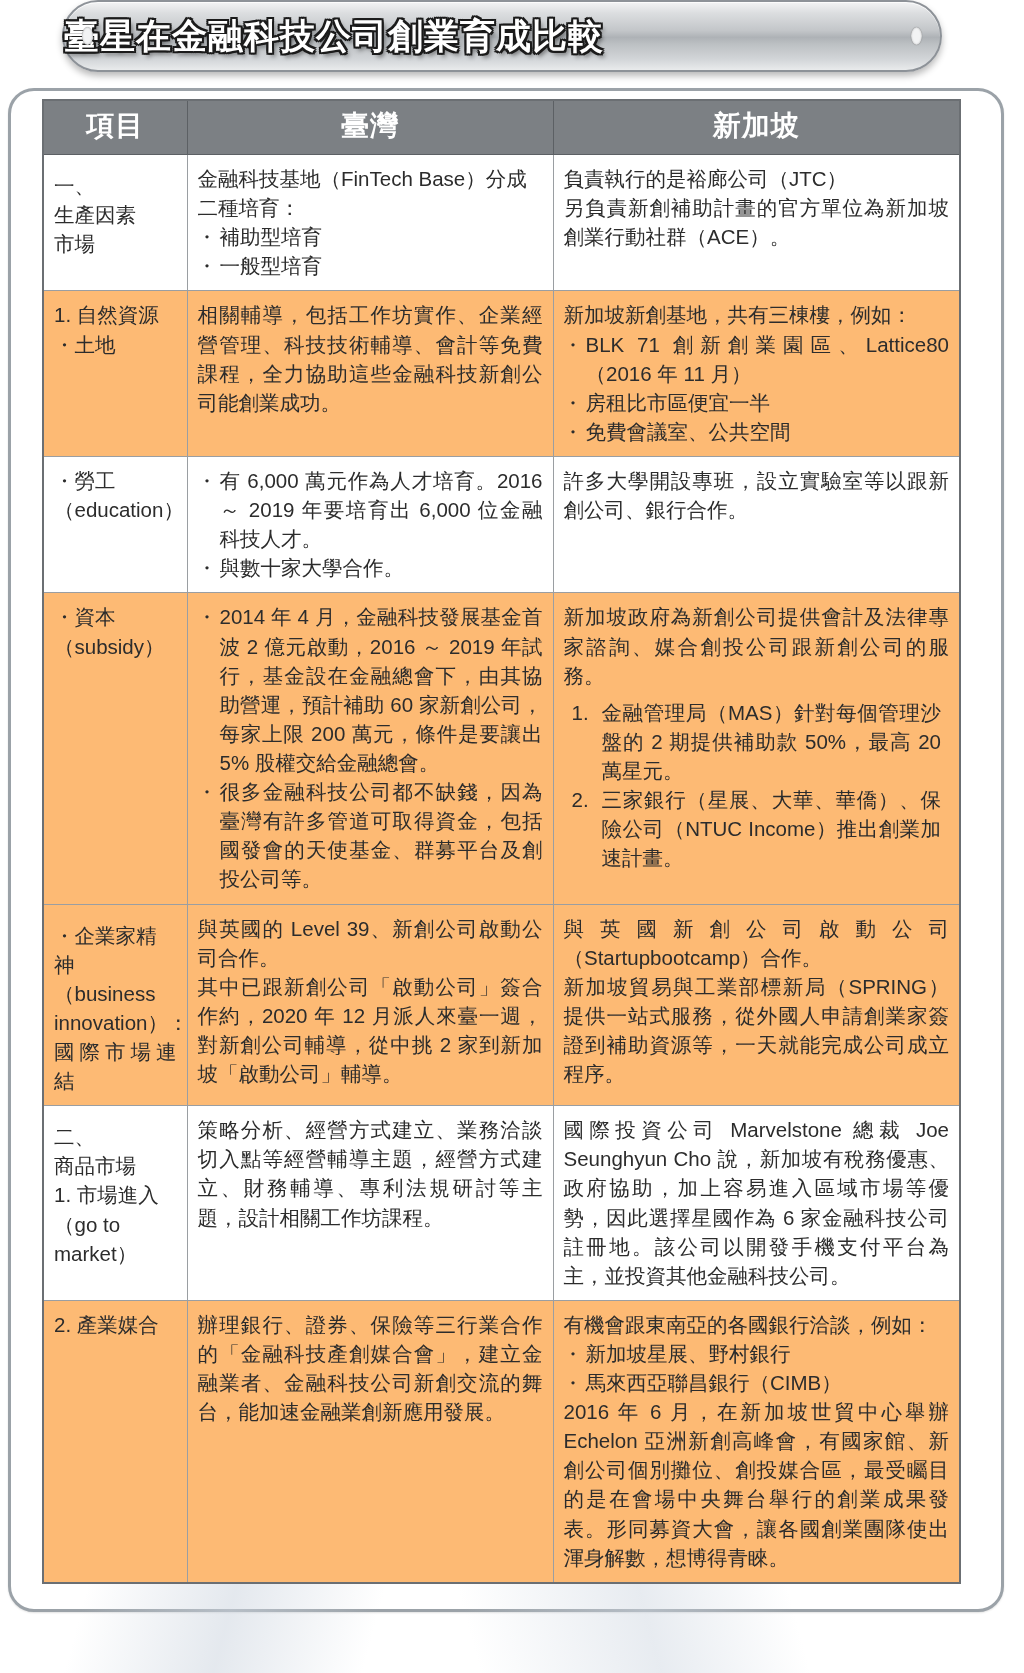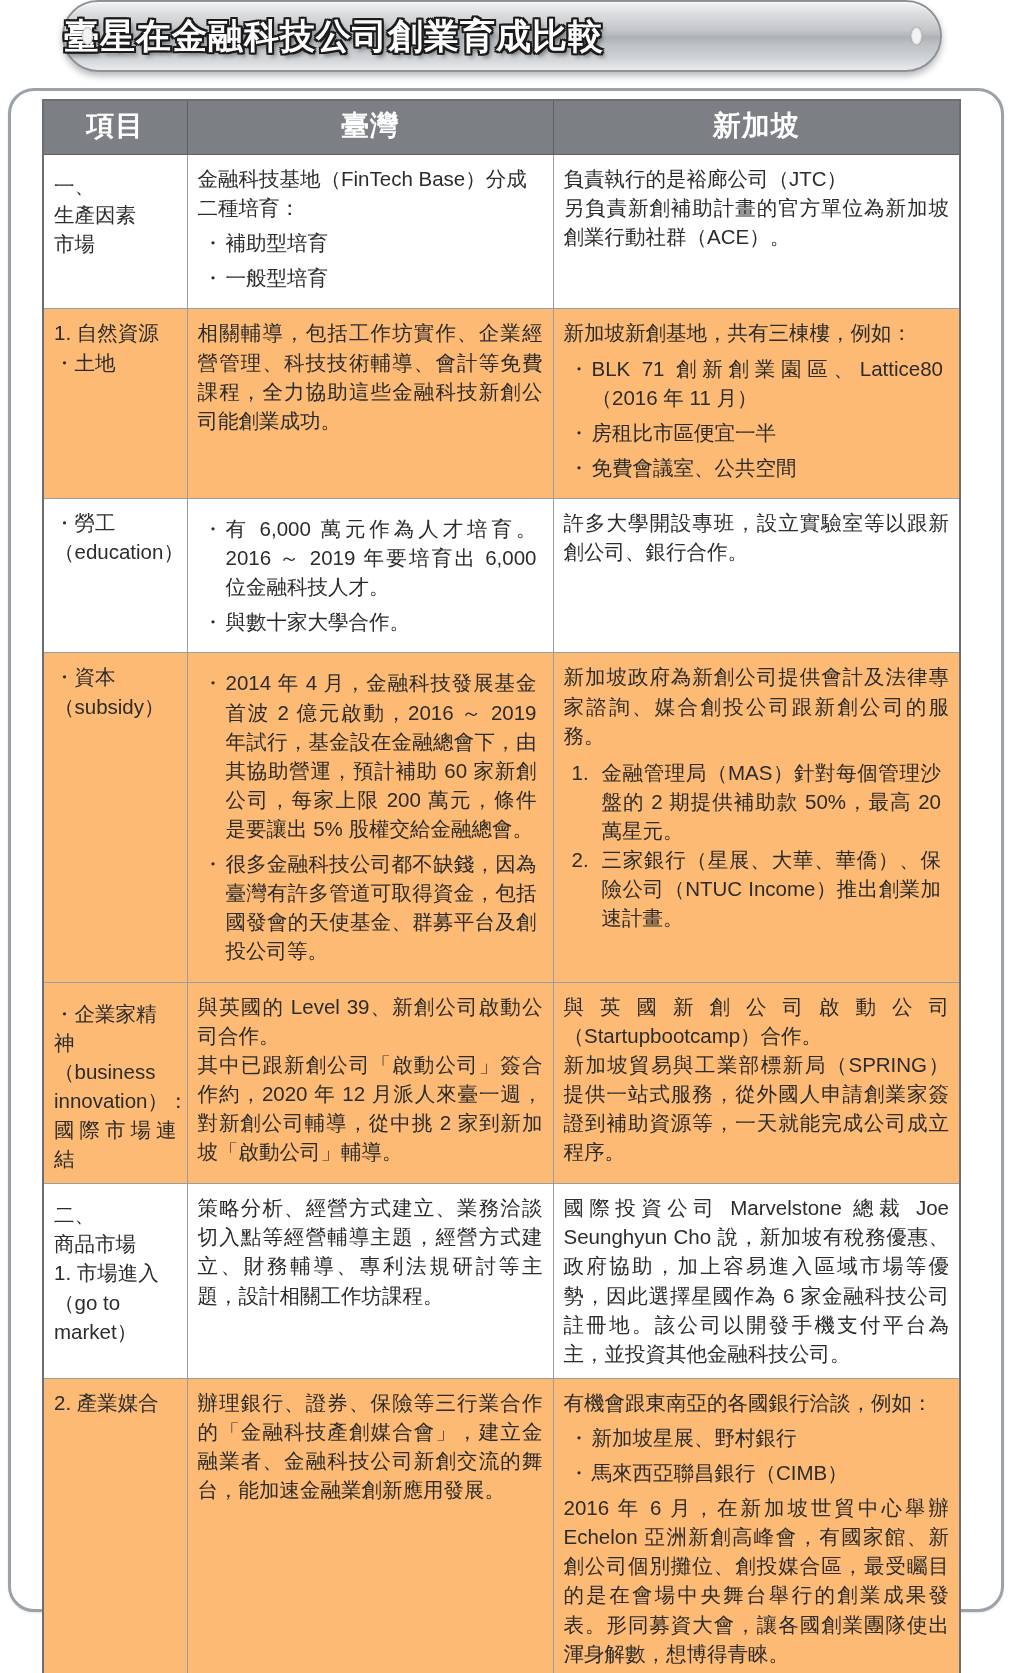--- a/index.html
+++ b/index.html
@@ -139,21 +139,21 @@
   }
   td.item.topal { vertical-align: top; padding-top: 16px; }
 
   
   .ln { display: block; }
   .just { text-align: justify; text-justify: inter-ideograph; text-align-last: left; }
   ul.bul { list-style: none; margin: 0; padding: 0; }
   ul.bul > li {
     position: relative;
     padding-left: 22px;
-    margin: 6px;
+    margin: 0;
   }
   ul.bul > li::before {
     content: "\30FB";
     position: absolute;
     left: -1px;
     top: 0;
     color: #2c2c2c;
   }
   ol.num { list-style: none; margin: 8px; padding: 0; counter-reset: n; }
   ol.num > li {

